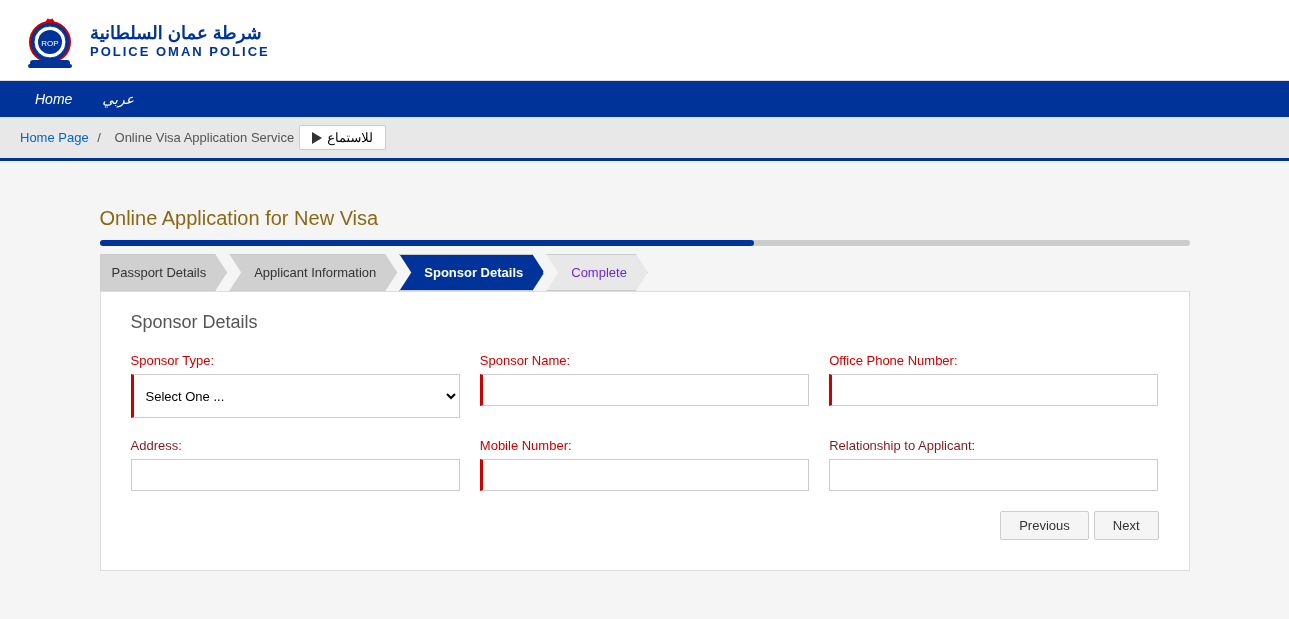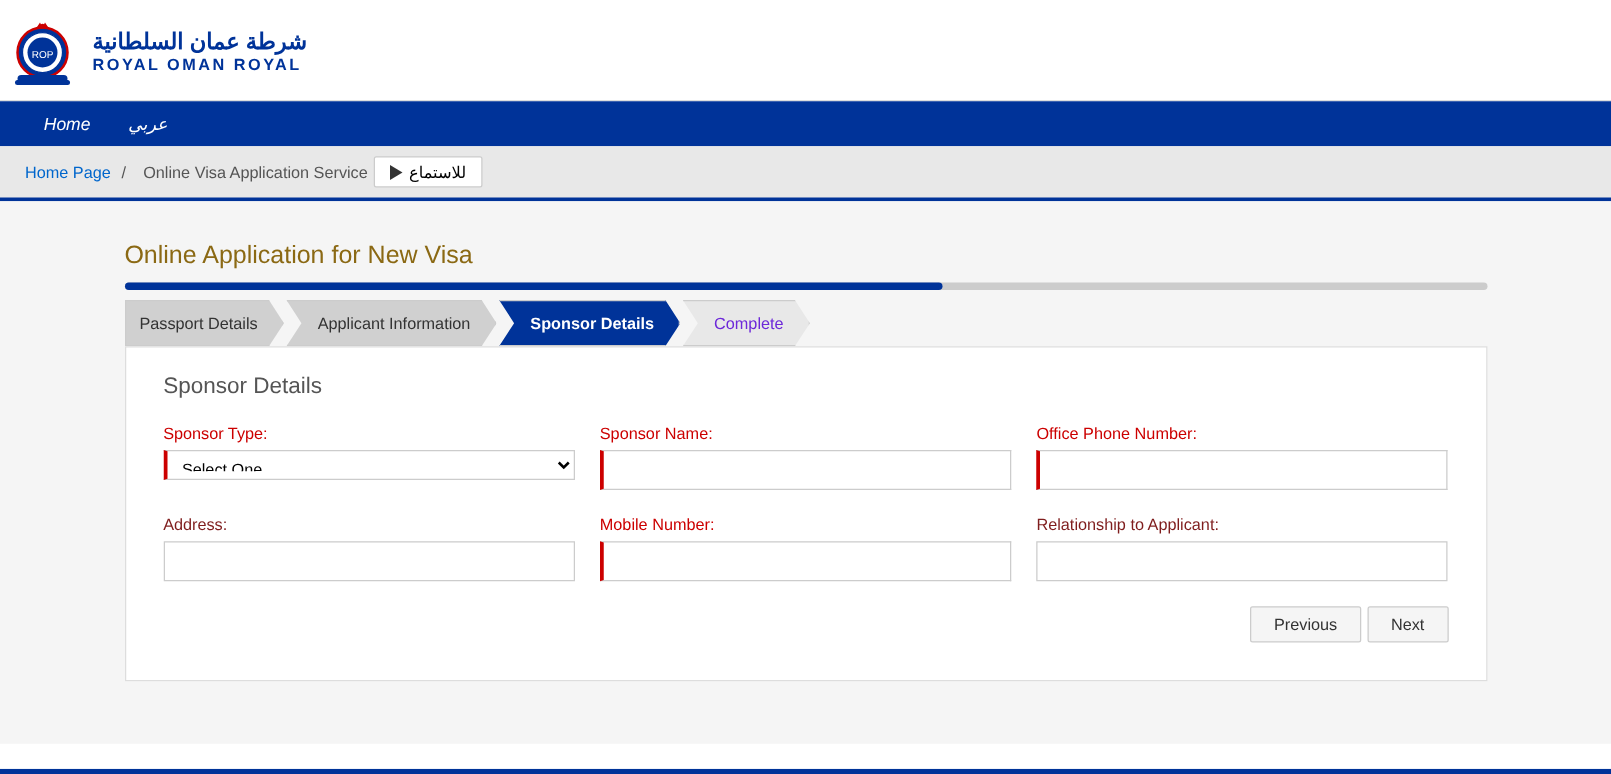--- a/index.html
+++ b/index.html
@@ -1,21 +1,21 @@
 <!DOCTYPE html>
 <html><head>
   <meta charset="utf-8">
   <style>
     * { box-sizing: border-box; margin: 0; padding: 0; }
     body { font-family: Arial, sans-serif; font-size: 14px; background: #f0f0f0; }
 
     
     .header {
       background: #fff;
-      padding: 10px 4px;
+      padding: 10px 20px;
       display: flex;
       align-items: center;
       border-bottom: 1px solid #ddd;
     }
     .logo-area {
       display: flex;
       align-items: center;
       gap: 10px;
     }
     .logo-emblem {
@@ -192,21 +192,21 @@
       padding: 6px 8px;
       font-size: 13px;
       height: 32px;
       outline: none;
       width: 100%;
     }
     .form-select {
       border: 1px solid #ccc;
       padding: 6px 8px;
       font-size: 13px;
-      height: 24px;
+      height: 44px;
       outline: none;
       width: 100%;
       background: #fff;
     }
     .input-with-border-left {
       border-left: 3px solid #cc0000;
     }
     .select-with-border-left {
       border-left: 3px solid #cc0000;
     }
@@ -283,21 +283,21 @@
         <text x="30" y="36" text-anchor="middle" font-size="8" fill="#fff">ROP</text>
 
         <polygon points="24,14 28,8 30,12 32,8 36,14 30,11" fill="#cc0000"></polygon>
         <circle cx="30" cy="11" r="2" fill="#cc0000"></circle>
 
         <rect x="10" y="50" width="40" height="6" fill="#003399" rx="3"></rect>
         <rect x="8" y="54" width="44" height="4" fill="#003399" rx="2"></rect>
       </svg>
       <div class="logo-text">
         <span class="logo-arabic">شرطة عمان السلطانية</span>
-        <span class="logo-english">ROYAL OMAN ROYAL</span>
+        <span class="logo-english">POLICE OMAN POLICE</span>
       </div>
     </div>
   </div>
 
   <div class="navbar">
     <a href="#">Home</a>
     <a href="#">عربي</a>
   </div>
 
   <div class="breadcrumb-bar">
@@ -306,21 +306,21 @@
       <span>/</span>
       <span>Online Visa Application Service</span>
     </div>
     <button class="listen-btn">
       <span class="play-icon"></span>
       <span>للاستماع</span>
     </button>
   </div>
 
   <div style="background:#f5f5f5; padding: 10px 0 30px 0;">
-    <div style="max-width:1150px; margin:2px auto;">
+    <div style="max-width:1150px; margin:16px auto;">
 
       <h1 class="page-title">Online Application for New Visa</h1>
 
       <div class="progress-container">
         <div class="progress-track">
           <div class="progress-fill"></div>
         </div>
       </div>
 
       <div class="steps-container">

